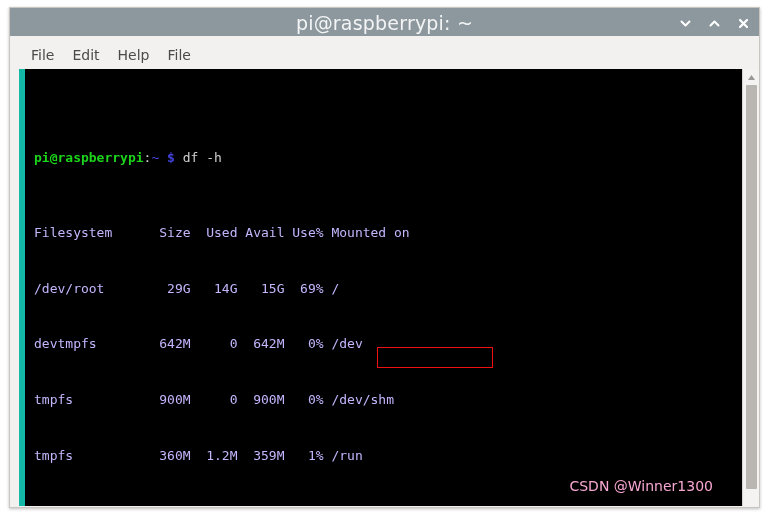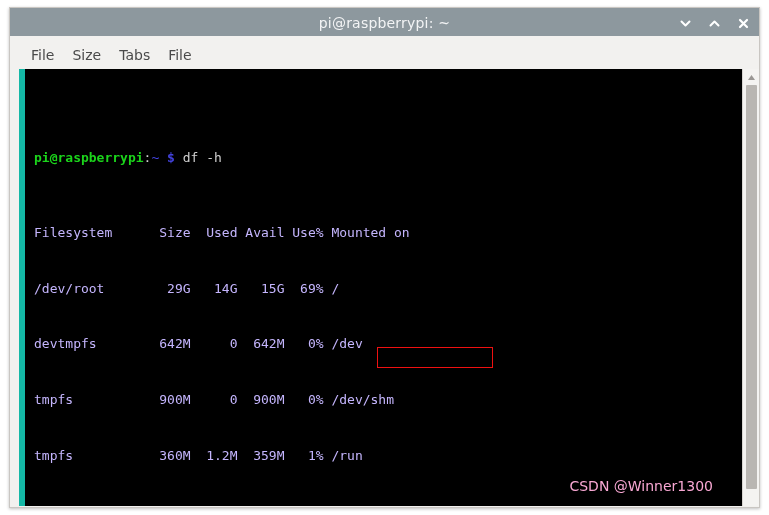--- a/index.html
+++ b/index.html
@@ -41,21 +41,21 @@
     top: 0;
     width: 100%;
     height: 30px;
     background: #8d989e;
     display: flex;
     align-items: center;
     justify-content: center;
   }
   .title-text {
     color: #f3f4f5;
-    font-size: 14px;
+    font-size: 19px;
     font-family: "DejaVu Sans", sans-serif;
     letter-spacing: 0.2px;
     white-space: nowrap;
   }
   .win-controls {
     position: absolute;
     right: 8px;
     top: 0;
     height: 30px;
     display: flex;
@@ -205,22 +205,22 @@
         <div class="win-btn">
           <svg width="13" height="13" viewBox="0 0 13 13">
             <path d="M3 3 L10 10 M10 3 L3 10" stroke="#ffffff" stroke-width="2.2" fill="none" stroke-linecap="round"></path>
           </svg>
         </div>
       </div>
     </div>
 
     <div class="menubar">
       <div class="menu-item">File</div>
-      <div class="menu-item">Size</div>
-      <div class="menu-item">Tabs</div>
+      <div class="menu-item">Edit</div>
+      <div class="menu-item">Help</div>
       <div class="menu-item">File</div>
     </div>
 
     <div class="term-wrap">
       <div class="term-screen">
         <div class="term-lines">
 
           
           <div class="line"><span class="c-green">pi@raspberrypi</span><span class="c-white">:</span><span class="c-blued">~</span><span class="c-white"> </span><span class="c-blue">$</span><span class="c-white"> </span><span class="c-white">df -h</span></div>
 

